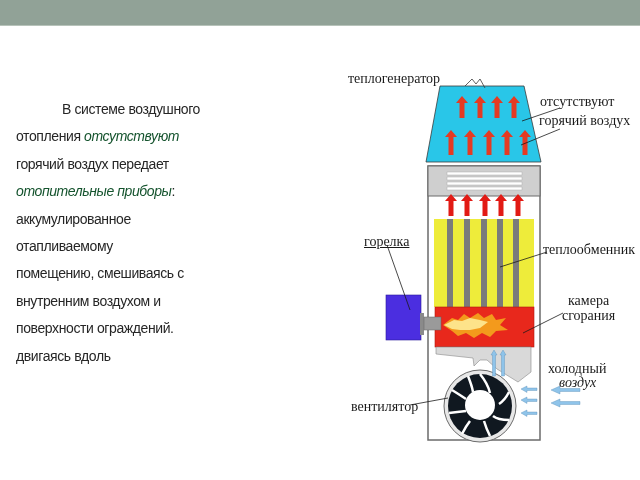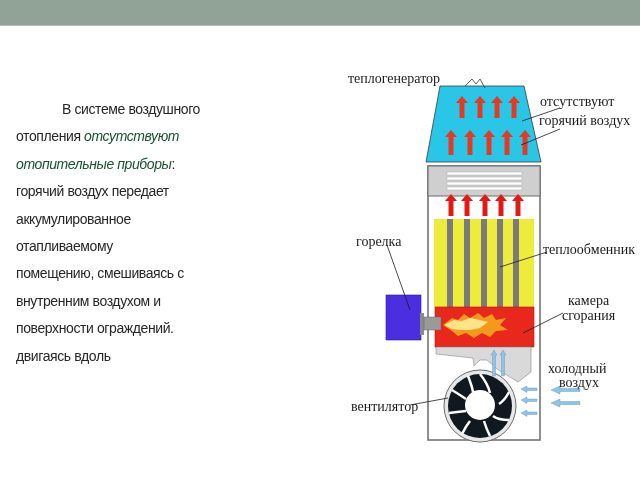--- a/index.html
+++ b/index.html
@@ -12,22 +12,22 @@
   .label { position:absolute; font-family:"Liberation Serif", serif; font-size:14px; color:#1a1a1a; white-space:nowrap; line-height:12px; }
 </style>
 </head>
 <body>
 
 <div class="topbar"></div>
 
 <div class="text-block">
   <div><span class="indent"></span><span>В системе воздушного</span></div>
   <div><span>отопления </span><span class="em">отсутствуют</span></div>
+  <div>горячий воздух передает</div>
   <div><span class="em">отопительные приборы</span><span>:</span></div>
-  <div>горячий воздух передает</div>
   <div>аккумулированное</div>
   <div>отапливаемому</div>
   <div>помещению, смешиваясь с</div>
   <div>внутренним воздухом и</div>
   <div>поверхности ограждений.</div>
   <div>двигаясь вдоль</div>
 </div>
 
 <div class="diagram">
   <svg width="300" height="390" viewBox="340 60 300 390" xmlns="http://www.w3.org/2000/svg">
@@ -154,20 +154,20 @@
       <line x1="387" y1="245" x2="410" y2="310"></line>
       <line x1="500" y1="267" x2="547" y2="252"></line>
       <line x1="523" y1="333" x2="563" y2="313"></line>
       <line x1="410" y1="405" x2="448" y2="398"></line>
     </g>
   </svg>
 
   <div class="label" style="left:8px; top:13px;">теплогенератор</div>
   <div class="label" style="left:200px; top:36px;">отсутствуют</div>
   <div class="label" style="left:199px; top:55px;">горячий воздух</div>
-  <div class="label" style="left:16px; top:176px;">горелка</div>
+  <div class="label" style="left:24px; top:176px;text-decoration:underline;">горелка</div>
   <div class="label" style="left:203px; top:184px;">теплообменник</div>
   <div class="label" style="left:228px; top:235px;">камера</div>
   <div class="label" style="left:222px; top:250px;">сгорания</div>
   <div class="label" style="left:208px; top:303px;">холодный</div>
-  <div class="label" style="left:219px; top:317px;">воздух</div>
+  <div class="label" style="left:219px; top:317px;font-style:italic;">воздух</div>
   <div class="label" style="left:11px; top:341px;">вентилятор</div>
 </div>
 
 </body></html>

